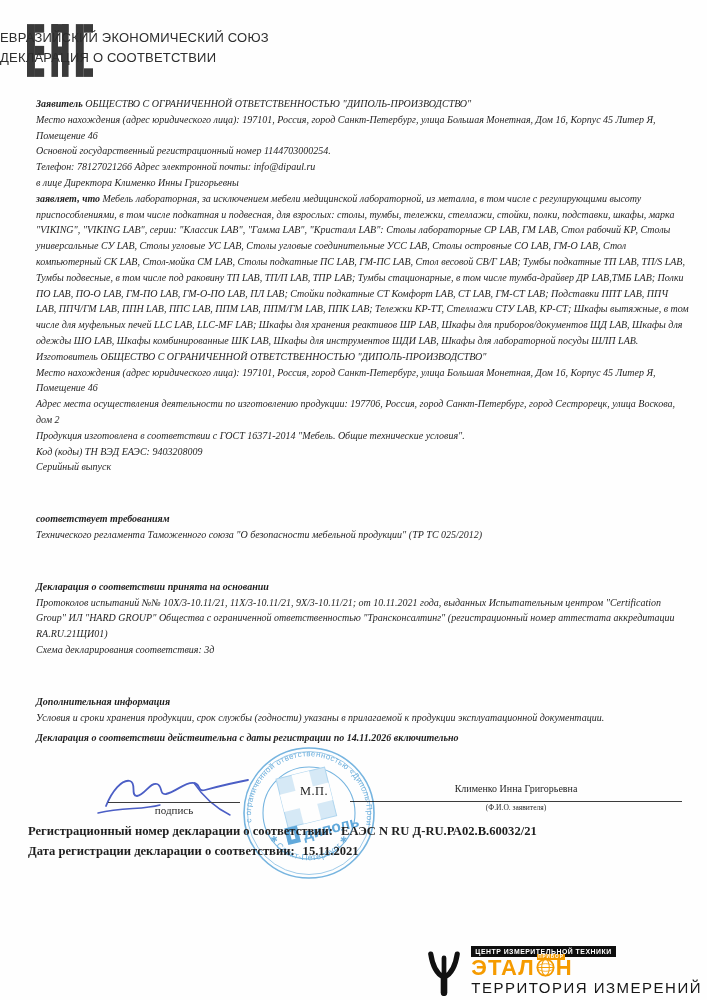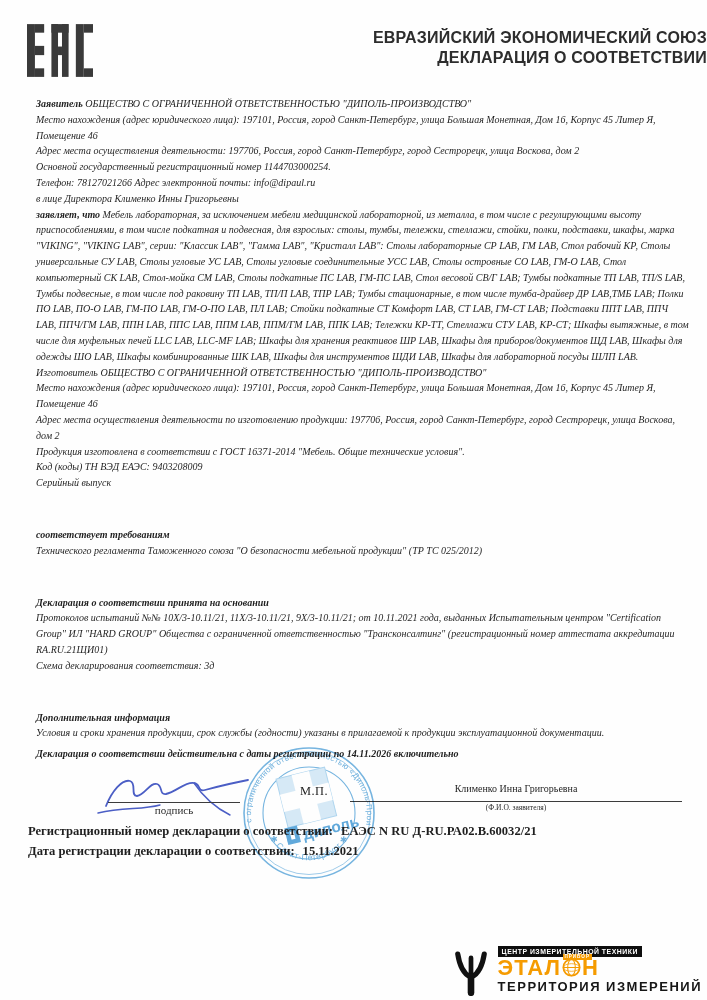--- a/index.html
+++ b/index.html
@@ -2,23 +2,23 @@
 <html lang="ru"><head>
 <meta charset="utf-8">
 <style>
   html,body{margin:0;padding:0;background:#e8e8e8;}
   .page{position:relative;width:707px;height:1000px;background:#fefefe;margin:0 auto;
         font-family:"Liberation Serif","DejaVu Serif",serif;color:#1f1f1f;overflow:hidden;}
 
   
   .eac{position:absolute;left:27px;top:24px;}
   .sr{position:absolute;width:1px;height:1px;overflow:hidden;clip:rect(0 0 0 0);white-space:nowrap;}
-  .title{position:absolute;left:0;right:0;top:28px;text-align:right;
-         font-family:"Liberation Sans","DejaVu Sans",sans-serif;font-weight:bold;
-         font-size:16px;line-height:20px;color:#2d2d2d;letter-spacing:.2px;}
+  .title{position:absolute;left:0;right:0;top:28px;text-align:left;
+         font-family:"Liberation Sans","DejaVu Sans",sans-serif;font-weight:normal;
+         font-size:13px;line-height:20px;color:#2d2d2d;letter-spacing:.2px;}
 
   
   .body-text{position:absolute;left:36px;top:96px;width:653px;font-size:10px;line-height:15.8px;font-style:italic;}
   .line{margin:0;}
   .line b{font-weight:bold;}
   .line.bold{font-weight:bold;margin-top:36px;}
   .line[data-kind="validity"]{margin-top:5px;}
 
   
   .sig{position:absolute;left:90px;top:757px;}
@@ -41,21 +41,21 @@
   .etalon{position:absolute;right:5px;bottom:4px;display:flex;align-items:flex-start;
           font-family:"Liberation Sans","DejaVu Sans",sans-serif;}
   .et-col{display:flex;flex-direction:column;align-items:flex-start;margin-left:8px;}
   .et-top{background:#0e0e0e;color:#fff;font-weight:bold;font-size:6.9px;letter-spacing:.5px;
           padding:2px 4px;white-space:nowrap;}
   .et-brand{display:flex;align-items:center;font-weight:bold;font-size:22px;line-height:21px;
             color:#f59b00;letter-spacing:1px;margin-top:0px;}
   .et-globe{position:relative;display:inline-flex;margin:0 1px;}
   .et-pribor{position:absolute;top:-4px;left:1px;background:#f59b00;color:#fff;
              font-size:4.6px;font-weight:bold;padding:0 1.5px;line-height:6px;}
-  .et-bottom{font-weight:bold;font-size:13px;letter-spacing:1.5px;color:#161616;
+  .et-bottom{font-weight:normal;font-size:15px;letter-spacing:1.5px;color:#161616;
              margin-top:1px;white-space:nowrap;}
 </style>
 </head>
 <body>
 
 <div class="page">
 
   <div class="eac">
     <span class="sr">ЕАС</span>
     <svg width="66" height="53" viewBox="0 0 100 80">
@@ -78,21 +78,20 @@
   <div class="title">
     <div>ЕВРАЗИЙСКИЙ ЭКОНОМИЧЕСКИЙ СОЮЗ</div>
     <div>ДЕКЛАРАЦИЯ О СООТВЕТСТВИИ</div>
   </div>
 
   <div class="body-text">
   <p class="line"><b class="lead">Заявитель</b><span class="txt"> ОБЩЕСТВО С ОГРАНИЧЕННОЙ ОТВЕТСТВЕННОСТЬЮ "ДИПОЛЬ-ПРОИЗВОДСТВО"</span></p>
 
   <p class="line"><b class="lead"></b><span class="txt">Место нахождения (адрес юридического лица): 197101, Россия, город Санкт-Петербург, улица Большая Монетная, Дом 16, Корпус 45 Литер Я, Помещение 46</span></p>
 
-  <p class="line"><b class="lead"></b><span class="txt">Адрес места осуществления деятельности: 197706, Россия, город Санкт-Петербург, город Сестрорецк, улица Воскова, дом 2</span></p>
 
   <p class="line"><b class="lead"></b><span class="txt">Основной государственный регистрационный номер 1144703000254.</span></p>
 
   <p class="line"><b class="lead"></b><span class="txt">Телефон: 78127021266 Адрес электронной почты: info@dipaul.ru</span></p>
 
   <p class="line"><b class="lead"></b><span class="txt">в лице Директора Клименко Инны Григорьевны</span></p>
 
   <p class="line"><b class="lead">заявляет, что</b><span class="txt"> Мебель лабораторная, за исключением мебели медицинской лабораторной, из металла, в том числе с регулирующими высоту приспособлениями, в том числе подкатная и подвесная, для взрослых: столы, тумбы, тележки, стеллажи, стойки, полки, подставки, шкафы, марка "VIKING", "VIKING LAB", серии: "Классик LAB", "Гамма LAB", "Кристалл LAB": Столы лабораторные СР LAB, ГМ LAB, Стол рабочий КР, Столы универсальные СУ LAB, Столы угловые УС LAB, Столы угловые соединительные УСС LAB, Столы островные СО LAB, ГМ-О LAB, Стол компьютерный СК LAB, Стол-мойка СМ LAB, Столы подкатные ПС LAB, ГМ-ПС LAB, Стол весовой СВ/Г LAB; Тумбы подкатные ТП LAB, ТП/S LAB, Тумбы подвесные, в том числе под раковину ТП LAB, ТП/П LAB, ТПР LAB; Тумбы стационарные, в том числе тумба-драйвер ДР LAB,ТМБ LAB; Полки ПО LAB, ПО-О LAB, ГМ-ПО LAB, ГМ-О-ПО LAB, ПЛ LAB; Стойки подкатные СТ Комфорт LAB, СТ LAB, ГМ-СТ LAB; Подставки ППТ LAB, ППЧ LAB, ППЧ/ГМ LAB, ППН LAB, ППС LAB, ППМ LAB, ППМ/ГМ LAB, ППК LAB; Тележки КР-ТТ, Стеллажи СТУ LAB, КР-СТ; Шкафы вытяжные, в том числе для муфельных печей LLC LAB, LLC-MF LAB; Шкафы для хранения реактивов ШР LAB, Шкафы для приборов/документов ЩД LAB, Шкафы для одежды ШО LAB, Шкафы комбинированные ШК LAB, Шкафы для инструментов ШДИ LAB, Шкафы для лабораторной посуды ШЛП LAB.</span></p>
 
   <p class="line"><b class="lead"></b><span class="txt">Изготовитель ОБЩЕСТВО С ОГРАНИЧЕННОЙ ОТВЕТСТВЕННОСТЬЮ "ДИПОЛЬ-ПРОИЗВОДСТВО"</span></p>

